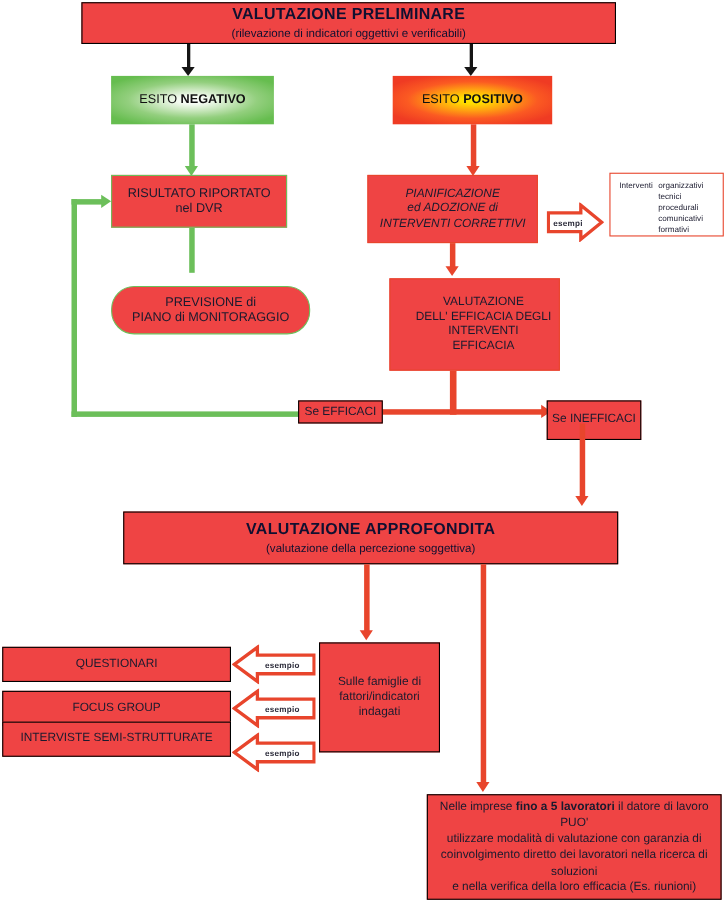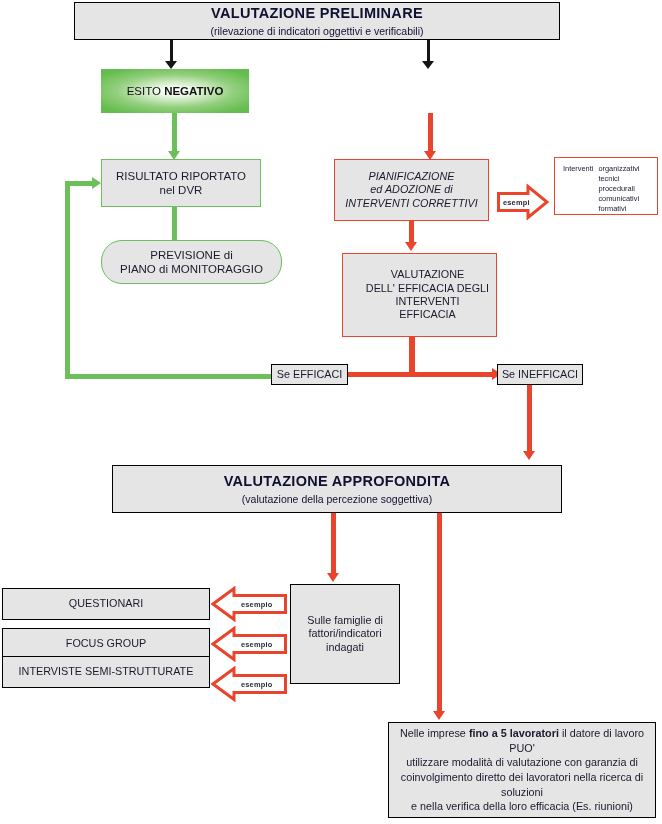--- a/index.html
+++ b/index.html
@@ -19,21 +19,21 @@
     overflow: hidden;
   }
   .box {
     position: absolute;
     box-sizing: border-box;
     display: flex;
     flex-direction: column;
     align-items: center;
     justify-content: center;
     text-align: center;
-    background: #e5e5e5;
+    background: #ef4444;
     line-height: 1.25;
   }
   .bk { border: 1px solid #000000; }
   .gr { border: 1px solid #6cbf5a; }
   .rd { border: 1px solid #e8452c; }
 
   .title-main {
     font-weight: bold;
     font-size: 14.5px;
     letter-spacing: .3px;
@@ -147,54 +147,59 @@
 
   <div class="line v-black" style="left:427px; top:40px; width:3px; height:22px;"></div>
   <div class="arrow-d ad-black" style="left:422px; top:61px;"></div>
 
   <div class="grad grad-neg" style="left:101px; top:69px; width:148px; height:44px;">
     <span>
       <span>ESITO </span><b>NEGATIVO</b>
     </span>
   </div>
 
+  <div class="grad grad-pos" style="left:357px; top:69px; width:145px; height:44px;">
+    <span>
+      <span>ESITO </span><b>POSITIVO</b>
+    </span>
+  </div>
 
   <div class="line v-green" style="left:172px; top:113px; width:5px; height:40px;"></div>
   <div class="arrow-d ad-green" style="left:168px; top:151px;"></div>
 
   <div class="line v-red" style="left:428px; top:113px; width:5px; height:40px;"></div>
   <div class="arrow-d ad-red" style="left:424px; top:151px;"></div>
 
   <div class="box gr t12" style="left:101px; top:159px; width:160px; height:48px;">
     <div>RISULTATO RIPORTATO</div>
     <div>nel DVR</div>
   </div>
 
   <div class="line v-green" style="left:172px; top:207px; width:5px; height:41px;"></div>
 
-  <div class="box gr t12" style="left:101px; top:240px; width:181px; height:44px;border-radius:21px;">
+  <div class="box gr t12" style="left:101px; top:260px; width:181px; height:44px;border-radius:21px;">
     <div>PREVISIONE di</div>
     <div>PIANO di MONITORAGGIO</div>
   </div>
 
   <div class="line v-green" style="left:65px; top:374px; width:213px; height:5px;"></div>
   <div class="line v-green" style="left:65px; top:181px; width:5px; height:198px;"></div>
   <div class="line v-green" style="left:65px; top:181px; width:28px; height:5px;"></div>
   <div class="arrow-r ar-green" style="left:92px; top:177px;"></div>
 
   <div class="box rd t11" style="left:334px; top:159px; width:155px; height:62px;font-style:italic;">
     <div>PIANIFICAZIONE</div>
     <div>ed ADOZIONE  di</div>
     <div>INTERVENTI CORRETTIVI</div>
   </div>
 
   <div class="line v-red" style="left:409px; top:221px; width:5px; height:23px;"></div>
   <div class="arrow-d ad-red" style="left:405px; top:242px;"></div>
 
-  <div class="box rd t11" style="left:342px; top:253px; width:155px; height:84px;padding-left:16px;">
+  <div class="box rd t11" style="left:354px; top:253px; width:155px; height:84px;padding-left:16px;">
     <div>VALUTAZIONE</div>
     <div>DELL' EFFICACIA DEGLI</div>
     <div>INTERVENTI</div>
     <div>EFFICACIA</div>
   </div>
 
   <div class="blockarrow" style="left:497px; top:184px; width:52px; height:36px;">
     <svg width="52" height="36" viewBox="0 0 52 36">
       <polygon points="1.5,9.5 31,9.5 31,2.5 50,18 31,33.5 31,26.5 1.5,26.5" fill="#ffffff" stroke="#e8452c" stroke-width="3" stroke-linejoin="miter"></polygon>
     </svg>
@@ -215,21 +220,21 @@
   <div class="line v-red" style="left:409px; top:337px; width:6px; height:40px;"></div>
 
   <div class="line v-red" style="left:288px; top:372px; width:205px; height:5px;"></div>
   <div class="arrow-l" style="left:279px; top:368px;"></div>
   <div class="arrow-r ar-red" style="left:492px; top:368px;"></div>
 
   <div class="box bk t11" style="left:271px; top:364px; width:77px; height:21px;">
     <div>Se EFFICACI</div>
   </div>
 
-  <div class="box bk t11" style="left:497px; top:364px; width:86px; height:21px;">
+  <div class="box bk t11" style="left:497px; top:364px; width:86px; height:36px;">
     <div>Se INEFFICACI</div>
   </div>
 
   <div class="line v-red" style="left:527px; top:385px; width:5px; height:68px;"></div>
   <div class="arrow-d ad-red" style="left:523px; top:451px;"></div>
 
   <div class="box bk" style="left:112px; top:465px; width:450px; height:48px;">
     <div class="title-main">VALUTAZIONE APPROFONDITA</div>
     <div class="sub-main">(valutazione della percezione soggettiva)</div>
   </div>

